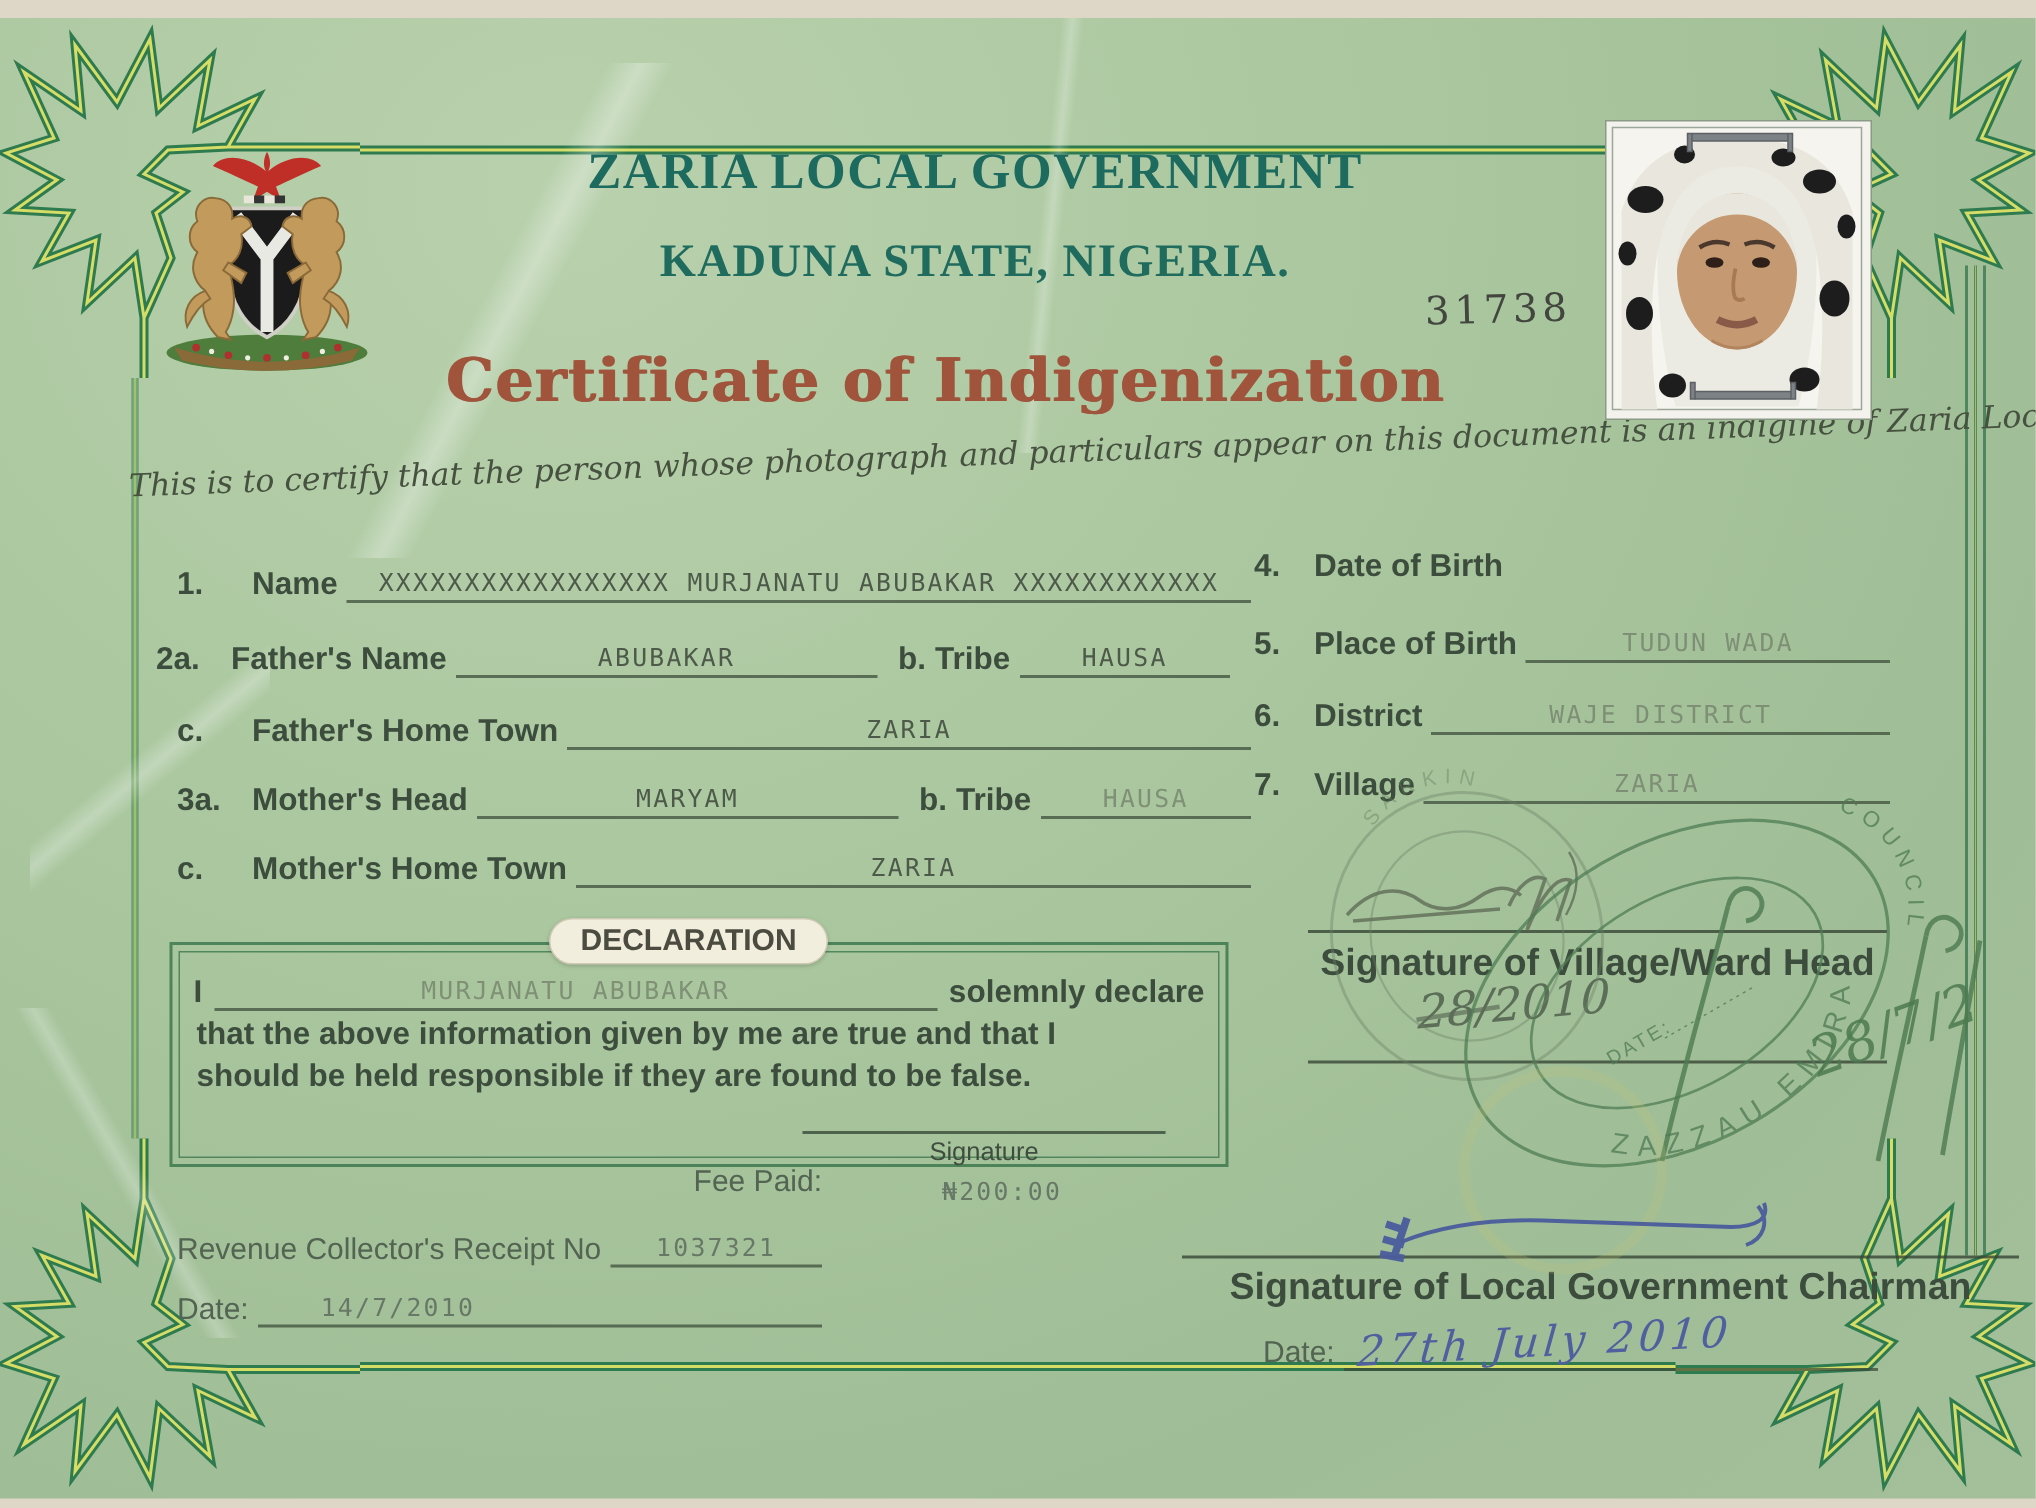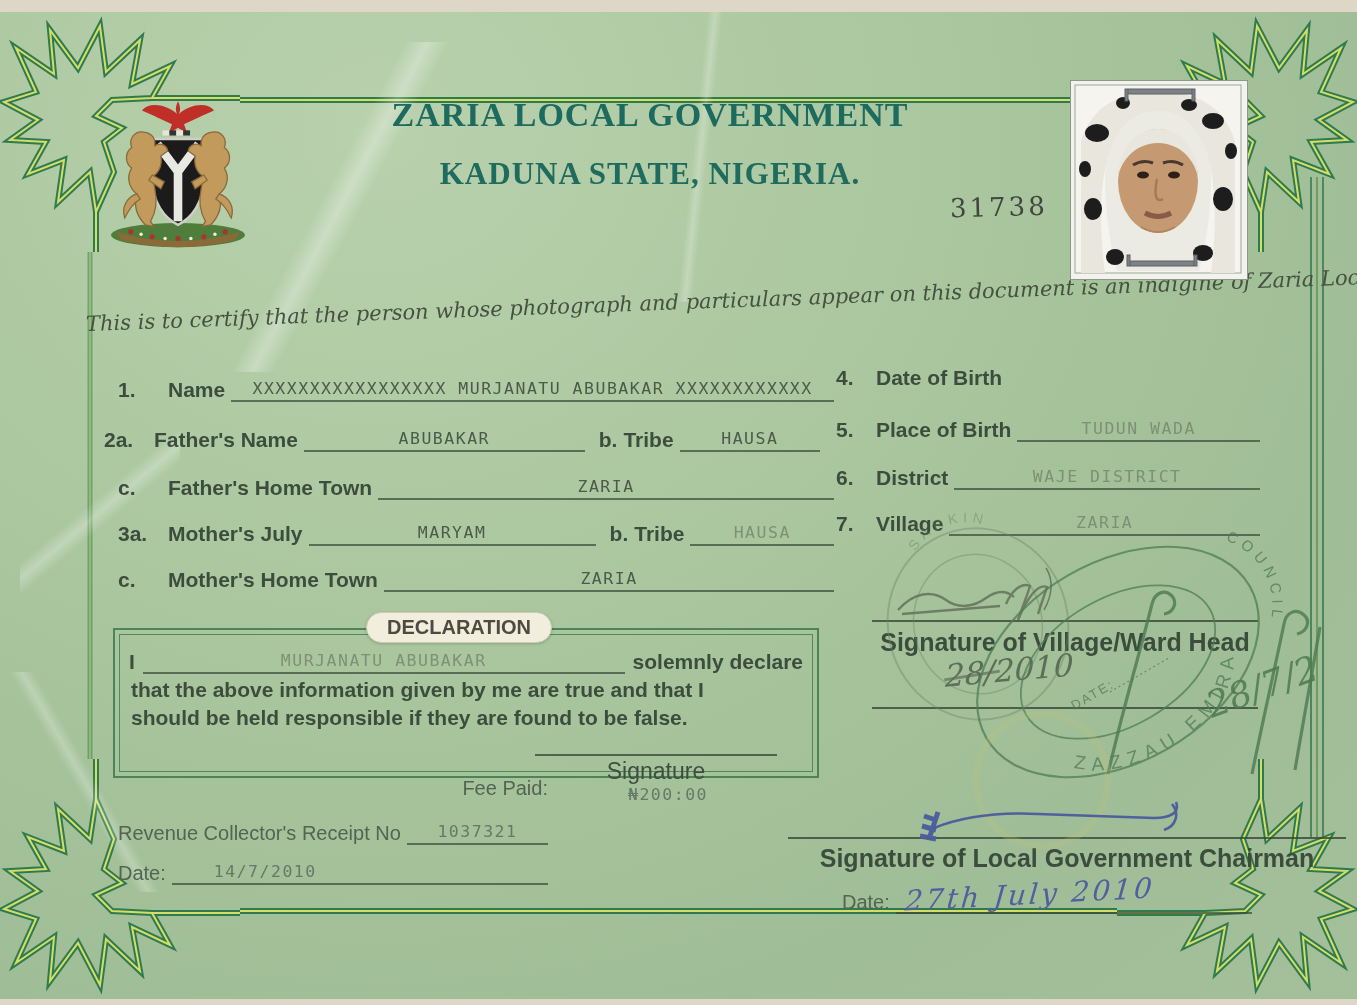--- a/index.html
+++ b/index.html
@@ -47,21 +47,21 @@
     border:2px solid rgba(55,115,73,.8);z-index:3;}
   .decl-box::before{content:"";position:absolute;inset:4px;border:1px solid rgba(55,115,73,.75);}
   .decl-pill{position:absolute;left:366px;top:600px;padding:3px 20px;background:#f2eedd;
     border:1px solid #cfcab4;border-radius:16px;font-weight:700;font-size:20px;color:#4b4b40;
     z-index:4;box-shadow:0 1px 3px rgba(0,0,0,.18);}
   .drow{position:absolute;left:14px;right:14px;top:16px;display:flex;align-items:flex-end;gap:8px;
     font-weight:700;font-size:21px;color:#3d4d3d;}
   .dtext{position:absolute;left:16px;font-weight:700;font-size:21px;color:#3d4d3d;white-space:nowrap;}
   .sigline{position:absolute;left:420px;width:242px;top:104px;border-bottom:2px solid rgba(58,74,56,.8);height:20px;}
   .siglab{position:absolute;left:420px;width:242px;top:128px;text-align:center;
-    font-weight:400;font-size:23px;color:#3f4d3f;}
+    font-weight:400;font-size:17px;color:#3f4d3f;}
   
   .sline{position:absolute;border-bottom:2px solid rgba(55,70,53,.8);height:26px;z-index:3;}
   .slab{position:absolute;text-align:center;font-weight:700;font-size:25px;color:#3d4d3d;z-index:3;}
   .hand{position:absolute;font-family:"DejaVu Serif",serif;font-style:italic;z-index:6;white-space:nowrap;}
   .hand.pencil{color:#5c6e57;font-size:31px;transform:rotate(-5deg) skewX(-6deg);}
   .hand.bluepen{color:#50609f;font-size:28px;letter-spacing:3px;transform:rotate(-3deg) skewX(-8deg);}
   .strike{position:absolute;width:56px;height:2.5px;background:#5c6e57;opacity:.7;
     transform:rotate(-9deg);z-index:6;}
   
   .photo{position:absolute;left:1070px;top:68px;width:176px;height:198px;background:#f4f2ec;
@@ -134,20 +134,21 @@
     <g fill="#c29a5c" stroke="#8a6a38" stroke-width="1.5" transform="translate(200,0) scale(-1,1)">
       <path d="M62 150 C52 140 48 128 52 114 C42 106 40 94 46 84 C38 78 38 66 46 60 C42 50 50 40 60 42 C70 43 74 50 73 58 C80 54 87 57 88 64 L80 70 C82 80 78 90 70 94 L73 108 C76 122 74 136 68 146 L72 152 Z"></path>
       <path d="M52 114 C40 118 34 130 38 142 C43 132 49 124 56 120 Z"></path>
       <path d="M70 92 L84 100 L80 108 L66 98 Z"></path>
     </g>
   </svg>
 
   <div class="gov-title">ZARIA LOCAL GOVERNMENT</div>
   <div class="gov-sub">KADUNA STATE, NIGERIA.</div>
   <div class="serial">31738</div>
+  <div class="cert-title">Certificate of Indigenization</div>
   <div class="certify">This is to certify that the person whose photograph and particulars appear on this document is an indigine of Zaria Local Government</div>
 
   <div class="photo">
     <svg width="174" height="196" viewBox="0 0 174 196">
       <rect x="4" y="4" width="166" height="188" fill="#f6f4ee" stroke="#9aa89a" stroke-width="1"></rect>
       <g>
         <path d="M87 18 C48 18 34 58 34 96 C34 134 40 168 46 190 H128 C134 168 140 134 140 96 C140 58 126 18 87 18 Z" fill="#ecebe3"></path>
         <path d="M10 60 C20 30 40 12 87 10 C134 12 154 30 164 60 L164 192 H140 C146 150 146 90 132 62 C122 40 106 30 87 30 C68 30 52 40 42 62 C28 90 28 150 34 192 H10 Z" fill="#e9e7dd"></path>
         <g fill="#1d1d1d">
           <ellipse cx="26" cy="52" rx="12" ry="9"></ellipse>
@@ -204,21 +205,21 @@
   </div>
   <div class="row" style="top:460px;left:118px;width:716px;">
     <span class="no">c.</span>
     <span class="lbl">Father's Home Town</span>
     <span class="line">
         <span class="typed">ZARIA</span>
       </span>
   </div>
   <div class="row" style="top:506px;left:118px;width:716px;">
     <span class="no">3a.</span>
-    <span class="lbl">Mother's July</span>
+    <span class="lbl">Mother's Head</span>
     <span class="line l2">
         <span class="typed">MARYAM</span>
       </span>
     <span class="no2">b.</span>
     <span class="lbl">Tribe</span>
     <span class="line l1">
         <span class="typed faded">HAUSA</span>
       </span>
   </div>
   <div class="row" style="top:552px;left:118px;width:716px;">

